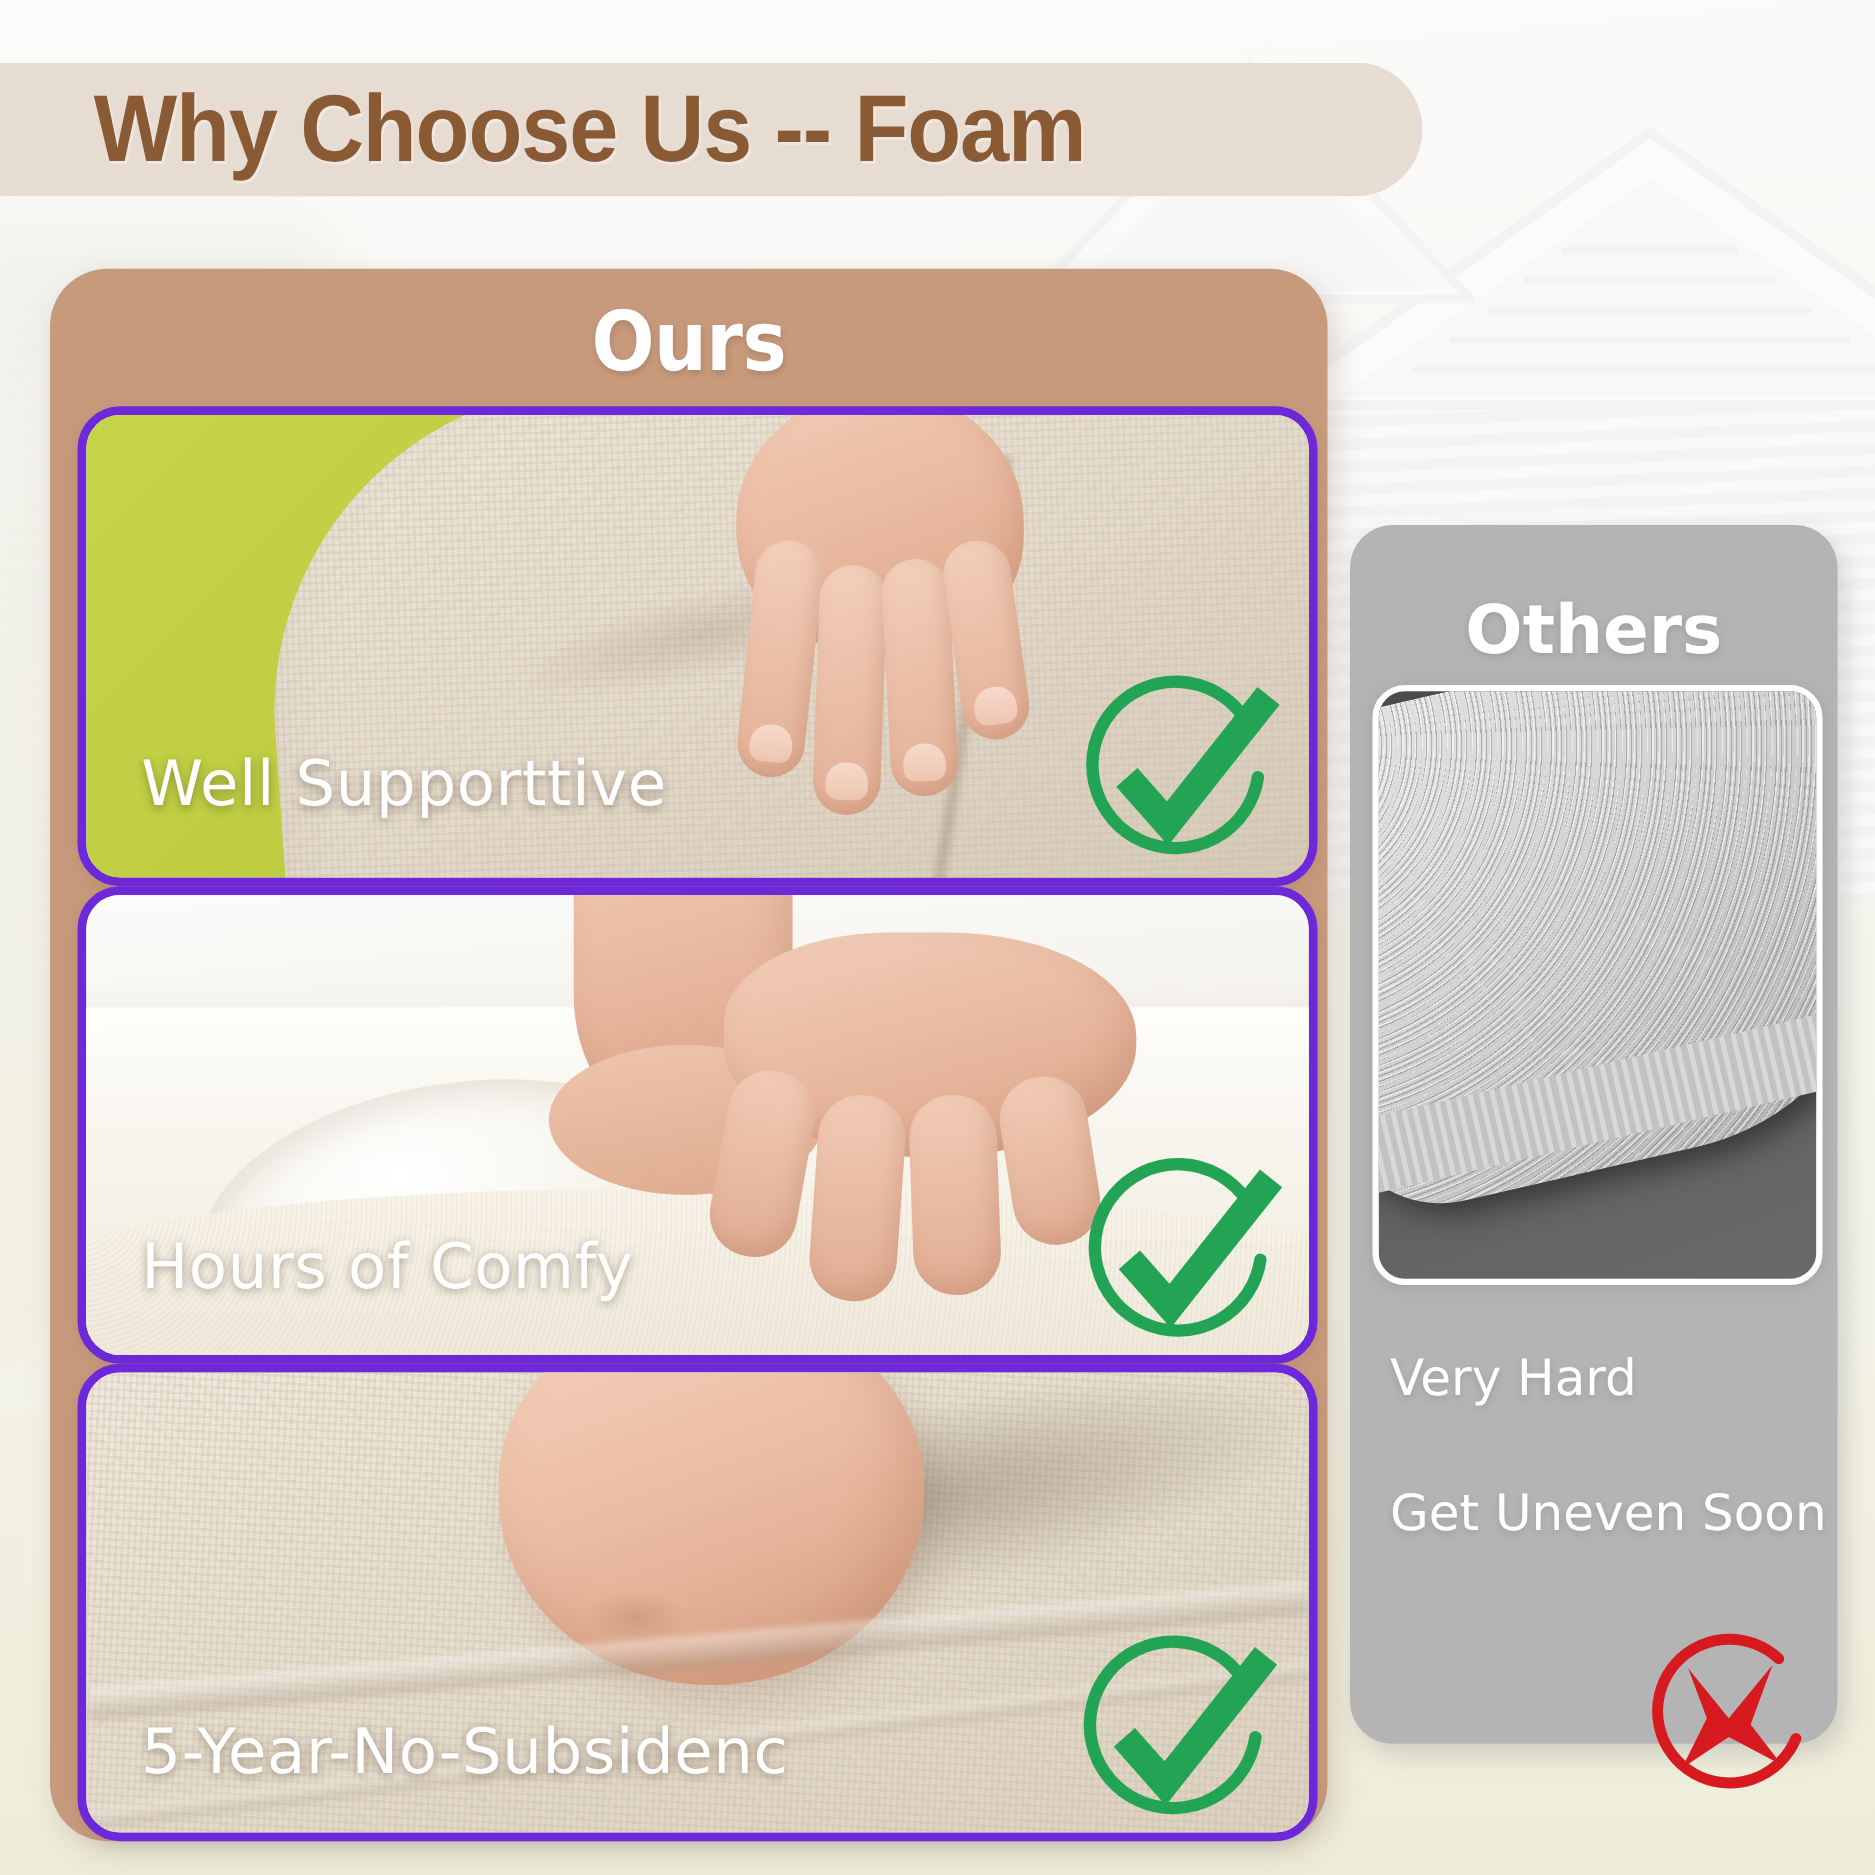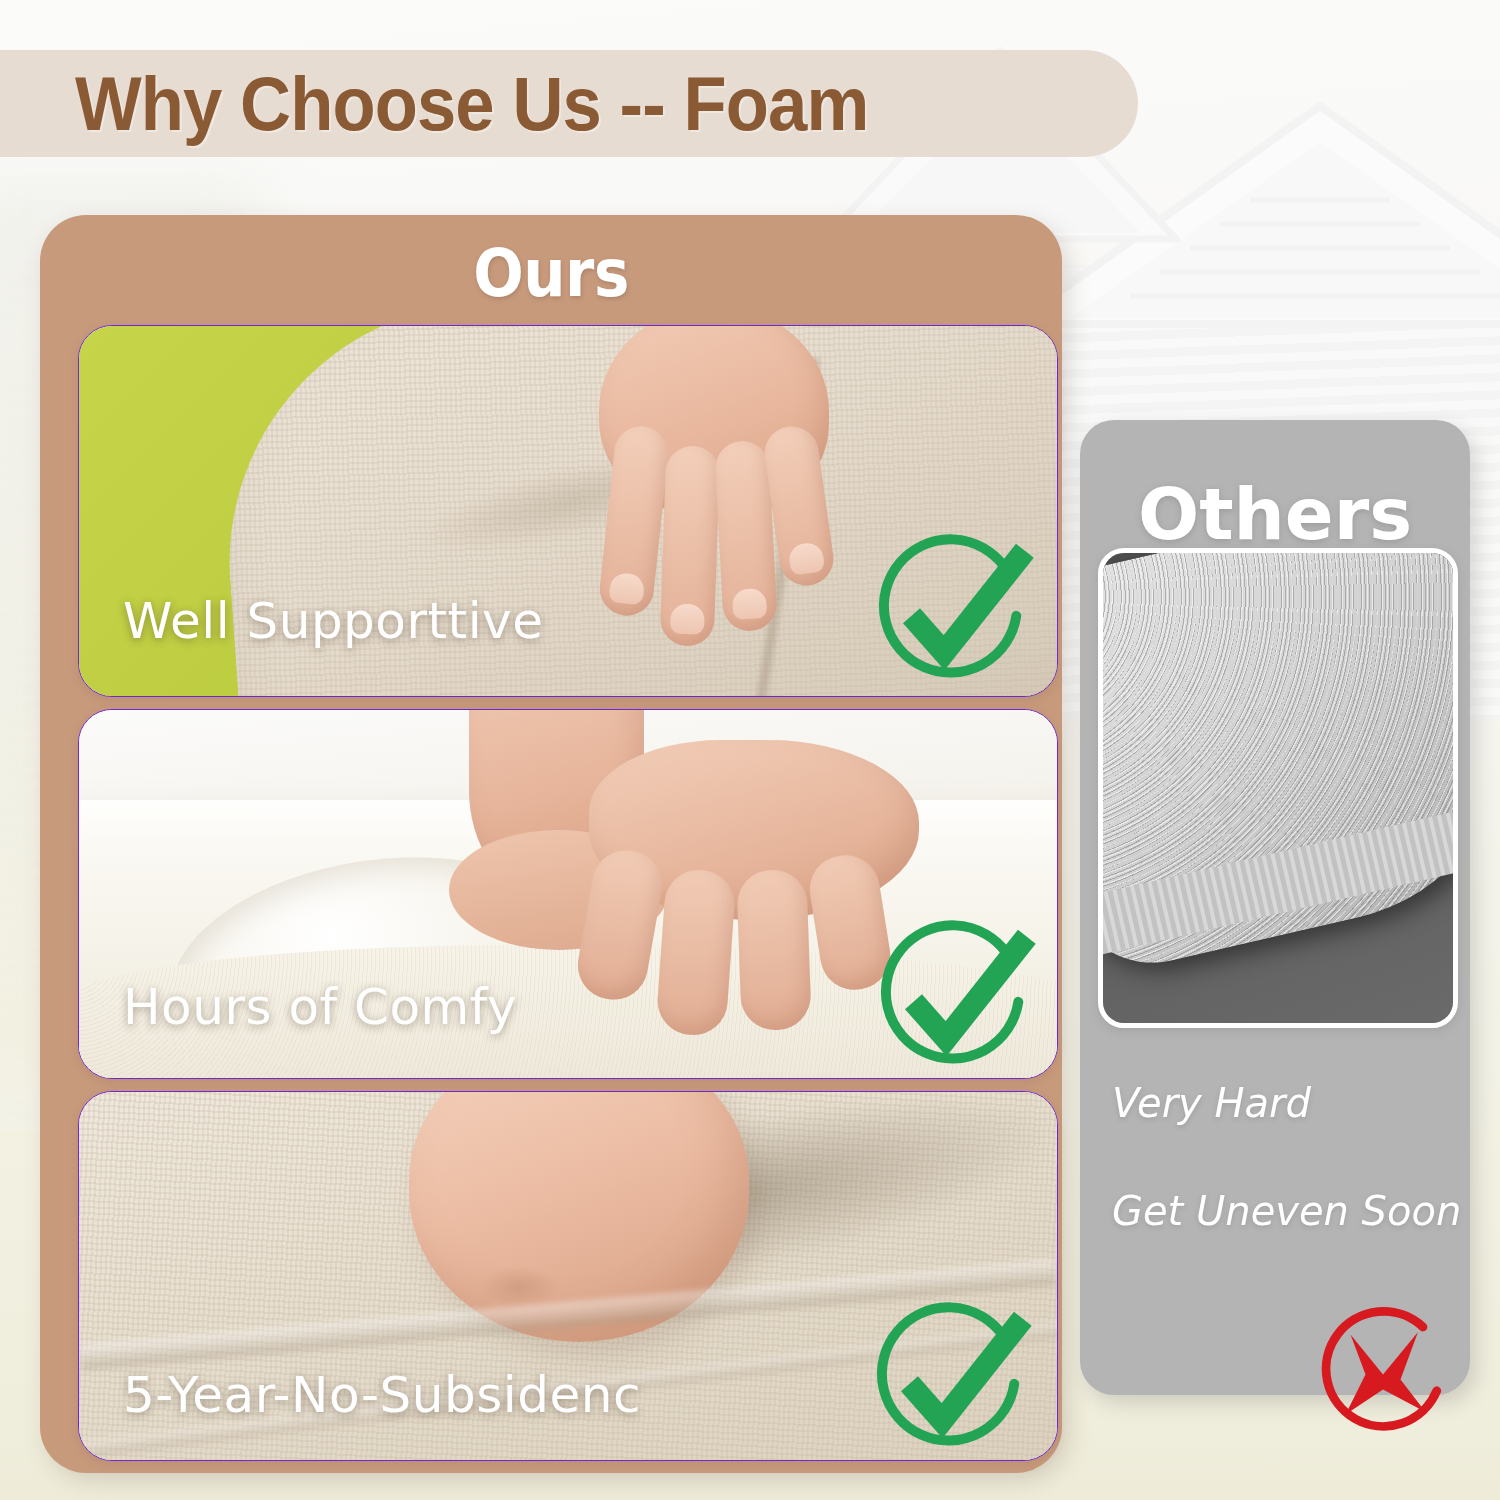--- a/index.html
+++ b/index.html
@@ -51,22 +51,22 @@
   .ours-title{
     position:absolute;left:0;right:0;top:20px;text-align:center;
     font-family:"DejaVu Sans","Liberation Sans",sans-serif;
     font-weight:bold;font-size:66px;color:#ffffff;letter-spacing:-.5px;
     transform:scaleX(.9);
     text-shadow:1px 2px 5px rgba(120,90,70,.35);
   }
 
   
   .photo-card{
-    position:absolute;left:38px;width:978px;border-radius:34px;
-    border:1px solid #6d28d9;overflow:hidden;background:#efeae4;
+    position:absolute;left:22px;width:978px;border-radius:34px;
+    border:7px solid #6d28d9;overflow:hidden;background:#efeae4;
     box-shadow:0 3px 10px rgba(120,95,80,.18);
   }
   .card1{top:110px;height:370px;}
   .card2{top:494px;height:368px;}
   .card3{top:876px;height:368px;}
 
   .photo{position:absolute;inset:0;overflow:hidden;}
 
   
   .p1-green{position:absolute;inset:0;
@@ -176,21 +176,21 @@
 
   
   .others-panel{
     position:absolute;left:1080px;top:420px;width:390px;height:975px;
     background:#b4b4b4;border-radius:34px;
     box-shadow:6px 8px 20px rgba(120,120,120,.28);
   }
   .others-title{
     position:absolute;left:0;right:0;top:52px;text-align:center;
     font-family:"DejaVu Sans","Liberation Sans",sans-serif;
-    font-weight:bold;font-size:72px;color:#ffffff;letter-spacing:0px;
+    font-weight:bold;font-size:54px;color:#ffffff;letter-spacing:0px;
     text-shadow:0 2px 6px rgba(110,110,110,.35);
   }
   .others-photo{
     position:absolute;left:18px;top:128px;width:350px;height:470px;
     border-radius:26px;border:5px solid #ffffff;overflow:hidden;
     box-shadow:0 3px 10px rgba(110,110,110,.22);
   }
   .of-bg{position:absolute;inset:0;
     background:linear-gradient(160deg,#4f4f4f 0%,#5b5b5b 45%,#6a6a6a 100%);}
   .of-block{position:absolute;left:-60px;top:-20px;width:450px;height:400px;
@@ -203,21 +203,20 @@
   .of-edge{position:absolute;left:-60px;top:300px;width:470px;height:60px;transform:rotate(-13deg);
     background:repeating-linear-gradient(90deg,#d8d8d8 0 4px,#c2c2c2 4px 9px);
     filter:blur(.6px);}
   .x-icon{position:absolute;right:12px;bottom:-52px;width:150px;height:150px;}
 
   .others-list{position:absolute;left:32px;top:660px;right:18px;}
   .others-item{
     font-family:"DejaVu Sans","Liberation Sans",sans-serif;
     font-size:40px;color:#ffffff;white-space:nowrap;margin-bottom:62px;
     text-shadow:0 2px 5px rgba(110,110,110,.3);
-    font-style:italic;
   }
 </style>
 </head>
 <body>
 
 <div class="stage">
 
   <div class="bg">
     <div class="bg-sky"></div>
     <div class="bg-ground"></div>

